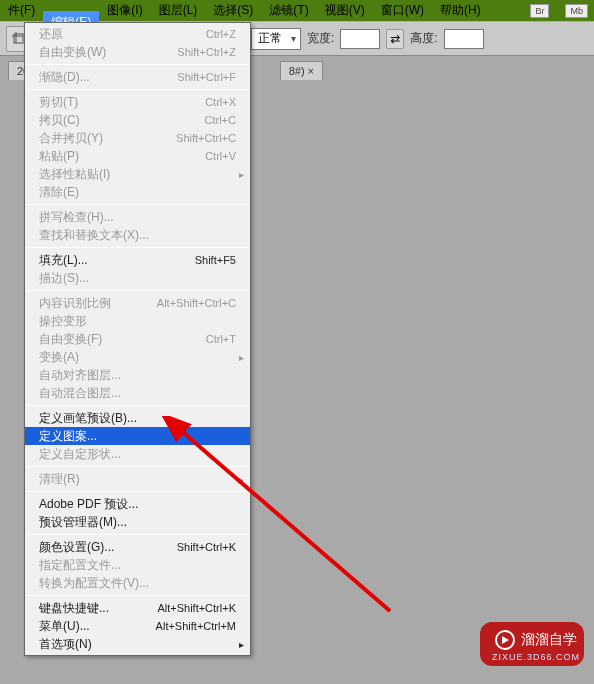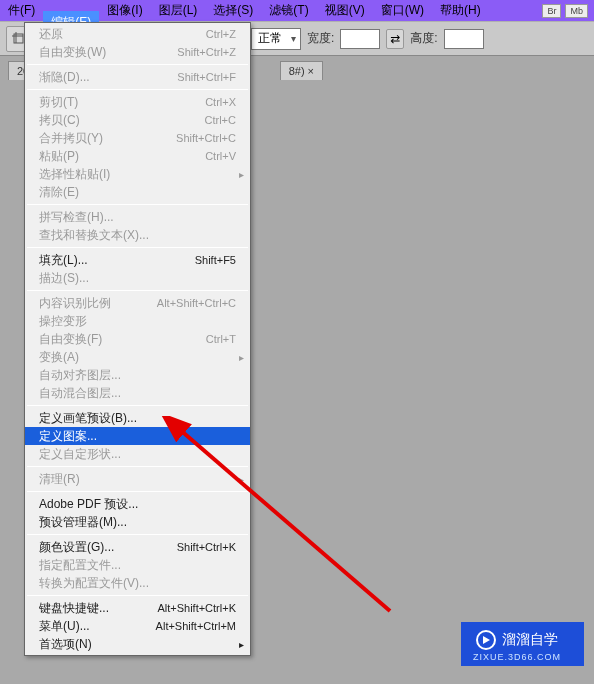--- a/index.html
+++ b/index.html
@@ -1,21 +1,21 @@
 <!DOCTYPE html>
 <html><head>
 <meta charset="utf-8">
 <style>
 * { margin: 0; padding: 0; box-sizing: border-box; font-family: "Microsoft YaHei", SimSun, Arial, sans-serif; }
 body { background: #a9a9a9; width: 594px; height: 684px; overflow: hidden; position: relative; }
 
-.menubar { background: #8b5cf6; border-bottom: 1px solid #b0b0b0; height: 22px; display: flex; align-items: center; padding-left: 0; font-size: 12px; }
+.menubar { background: #4d7c0f; border-bottom: 1px solid #b0b0b0; height: 22px; display: flex; align-items: center; padding-left: 0; font-size: 12px; }
 .menubar .menu-item { padding: 3px 8px; cursor: pointer; }
 .menubar .menu-item.active { background: #4a90ff; color: #fff; margin-top: 24px; }
-.menubar .right-icons { margin-left: auto; display: flex; gap: 4px; padding-right: 6px; }
+.menubar .right-icons { margin-left: auto; display: flex; gap: 16px; padding-right: 6px; }
 .menubar .icon-box { border: 1px solid #999; background: #ededed; font-size: 9px; padding: 1px 4px; color: #444; }
 
 .toolbar { background: #c9c9c9; border-bottom: 1px solid #888; height: 34px; display: flex; align-items: center; padding: 0 6px; gap: 6px; font-size: 12px; }
 .toolbar .sep { width: 1px; height: 24px; background: #999; }
 .toolbar .tool-btn { width: 26px; height: 26px; background: #d8d8d8; border: 1px solid #999; border-radius: 2px; display: flex; align-items: center; justify-content: center; }
 .toolbar .swatch { width: 34px; height: 22px; background: #fff; border: 1px solid #777; }
 .toolbar .dropdown { height: 22px; background: #fff; border: 1px solid #777; padding: 0 18px 0 6px; display: flex; align-items: center; position: relative; }
 .toolbar .dropdown::after { content: "▾"; position: absolute; right: 4px; font-size: 10px; color: #555; }
 .toolbar .label { color: #333; text-align: center; }
 .toolbar .num-input { width: 40px; height: 20px; background: #fff; border: 1px solid #777; }
@@ -29,21 +29,21 @@
 .dropdown-menu .row { display: flex; align-items: center; height: 18px; padding: 0 14px; position: relative; color: #222; }
 .dropdown-menu .row.disabled { color: #9a9a9a; }
 .dropdown-menu .row.highlighted { background: #1a5fdc; color: #fff; }
 .dropdown-menu .row .label { flex: 1; }
 .dropdown-menu .row .shortcut { color: inherit; font-size: 11px; }
 .dropdown-menu .row.submenu::after { content: "▸"; position: absolute; right: 6px; font-size: 10px; }
 .dropdown-menu .sep { height: 1px; background: #c0c0c0; margin: 3px 2px; border-bottom: 1px solid #fff; }
 
 .arrow { position: absolute; pointer-events: none; }
 
-.watermark { position: absolute; right: 10px; bottom: 18px; background: #1d4ed8; color: #fff; padding: 8px 23px 4px 12px; border-radius: 0; font-size: 14px; display: flex; flex-direction: column; align-items: center; }
+.watermark { position: absolute; right: 10px; bottom: 18px; background: #b91c1c; color: #fff; padding: 8px 4px 4px 12px; border-radius: 12px; font-size: 14px; display: flex; flex-direction: column; align-items: center; }
 .watermark .top { display: flex; align-items: center; gap: 6px; }
 .watermark .play { width: 20px; height: 20px; border: 2px solid #fff; border-radius: 50%; display: flex; align-items: center; justify-content: center; }
 .watermark .play::before { content: ""; border-left: 7px solid #fff; border-top: 4px solid transparent; border-bottom: 4px solid transparent; margin-left: 2px; }
 .watermark .sub { font-size: 9px; letter-spacing: 1px; margin-top: 2px; color: #cde2ff; }
 </style>
 </head>
 <body>
 
 <div class="menubar">
   <span class="menu-item">件(F)</span>

